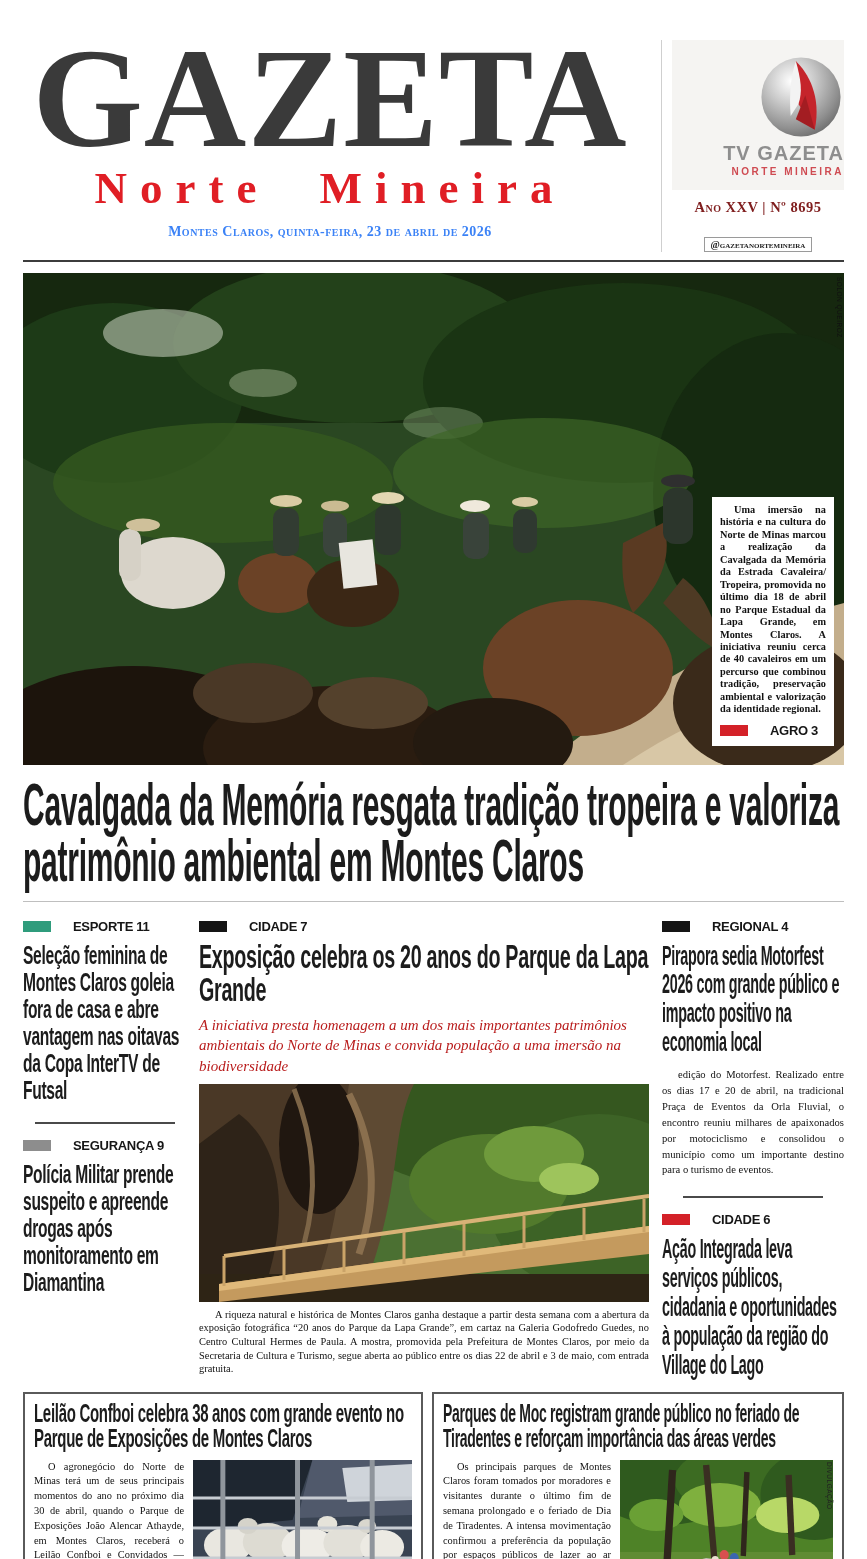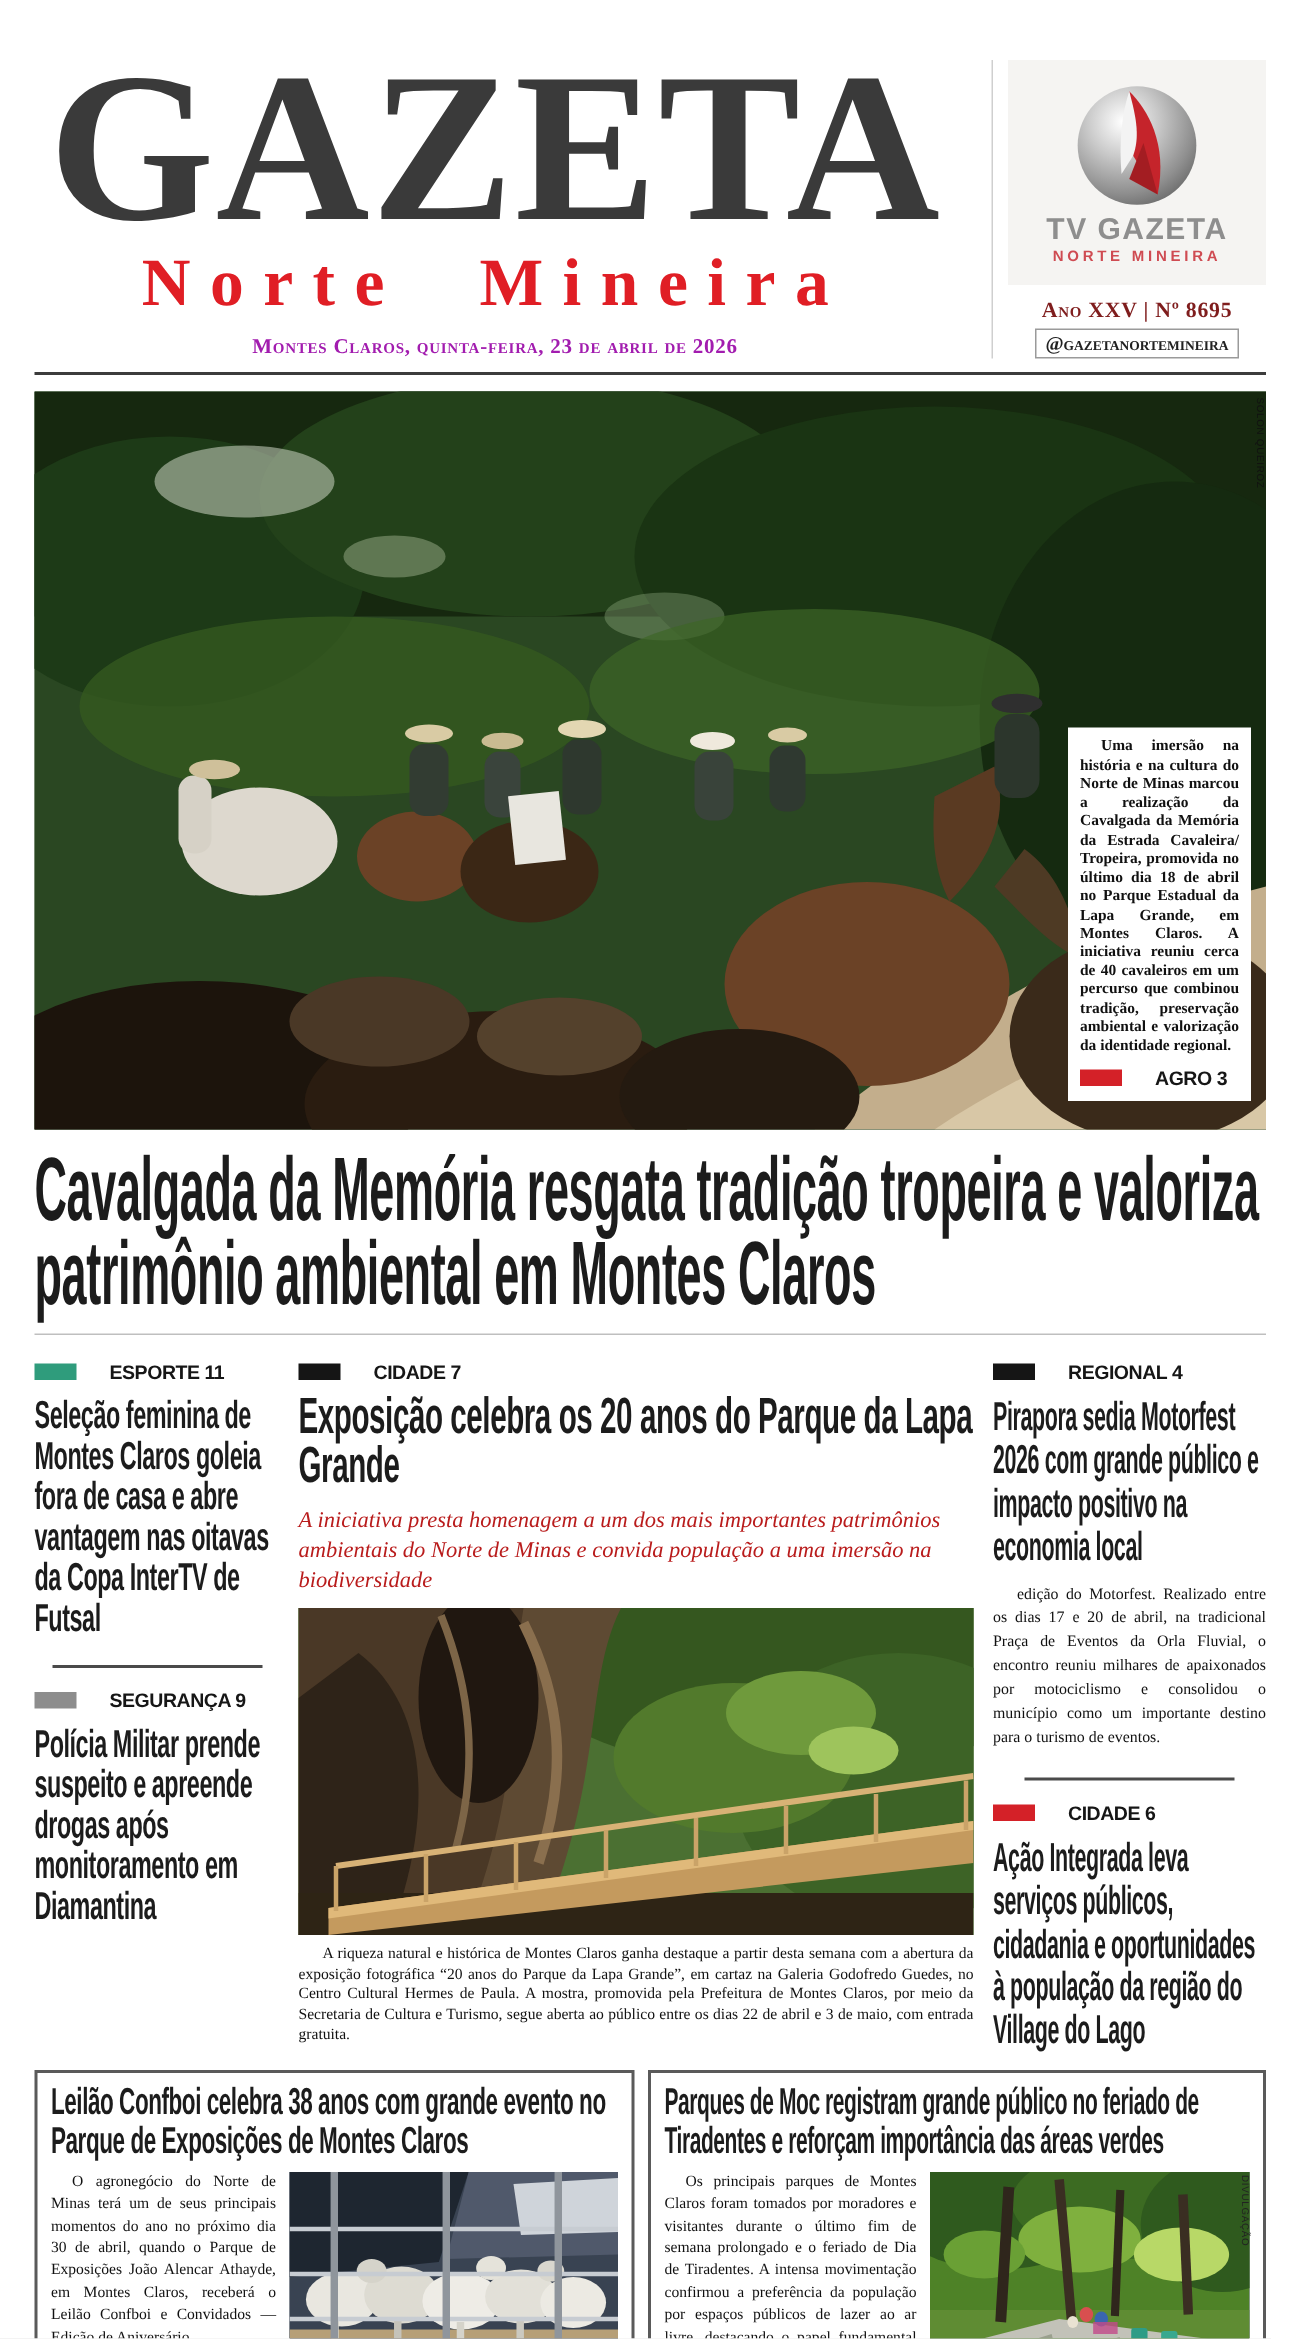--- a/index.html
+++ b/index.html
@@ -10,27 +10,27 @@
     background:#ffffff; color:#1a1a1a; overflow:hidden;
     padding:40px 23px 0 23px;
   }
   
   .cond { display:block; transform-origin:top left; transform:scaleX(var(--sx)); width:calc(100% / var(--sx)); font-family:"Liberation Sans",sans-serif; font-weight:700; letter-spacing:-0.5px; color:#1c1c1c; }
   
   .masthead { display:flex; align-items:flex-start;gap:24px; }
   .mast-left { width:636px; }
   .gazeta { font-family:"Liberation Serif",serif; font-weight:700; font-size:142px; line-height:0.82; color:#3a3a3a; letter-spacing:1px; text-align:center; }
   .norte { margin-top:6px; font-family:"Liberation Serif",serif; font-weight:700; font-size:45px; color:#e01e25; letter-spacing:13px; word-spacing:26px; text-align:center; }
-  .dateline { margin-top:10px; text-align:center; font-variant:small-caps; font-weight:700; font-size:14px; color:#a21caf; letter-spacing:0.5px; }
+  .dateline { margin-top:10px; text-align:center; font-variant:small-caps; font-weight:700; font-size:14px; color:#3b82f6; letter-spacing:0.5px; }
   .mast-right { width:185px; margin-left:auto; border-left:1px solid #cfcfcf; padding-left:10px; min-height:196px; display:flex; flex-direction:column; align-items:center; }
-  .tv-box { width:172px; height:150px; background:#f5f4f2; display:flex; flex-direction:column; align-items:center; justify-content:center; }
+  .tv-box { width:172px; height:150px; background:#f5f4f2; display:flex; flex-direction:column; align-items:flex-end; justify-content:center; }
   .tv-name { font-family:"Liberation Sans",sans-serif; font-weight:700; font-size:20px; color:#8e8e8e; letter-spacing:1px; margin-top:2px; }
   .tv-sub { font-family:"Liberation Sans",sans-serif; font-weight:700; font-size:10px; color:#cf4b52; letter-spacing:2.5px; margin-top:1px; }
   .edition { margin-top:9px; font-variant:small-caps; font-weight:700; font-size:14.5px; color:#7f1d1d; letter-spacing:0.5px; }
-  .social { margin-top:3px; font-variant:small-caps; font-weight:700; font-size:13px; color:#222; border:1px solid #9a9a9a; padding:1px 6px; }
+  .social { margin-top:21px; font-variant:small-caps; font-weight:700; font-size:10px; color:#222; border:1px solid #9a9a9a; padding:1px 6px; }
   .rule { height:2px; background:#3c3c3c; margin-top:8px; }
   
   .lead-photo { position:relative; margin-top:11px; width:821px; height:492px; background:#24401f; }
   .lead-photo svg { position:absolute; inset:0; }
   .credit-vert { position:absolute; writing-mode:vertical-rl; font-family:"Liberation Sans",sans-serif; font-size:6.5px; letter-spacing:0.5px; color:#111; }
   .lead-credit { top:4px; right:1px; }
   .lead-caption { position:absolute; top:224px; right:10px; width:122px; background:#fff; padding:7px 8px 8px 8px; }
   .lead-caption p { font-size:10.3px; font-weight:700; line-height:1.21; text-align:justify; text-indent:14px; color:#111; }
   .tag-row { display:flex; align-items:center; gap:22px; margin-top:7px; }
   .tag-row .swatch { width:28px; height:11px; flex:0 0 auto; }

